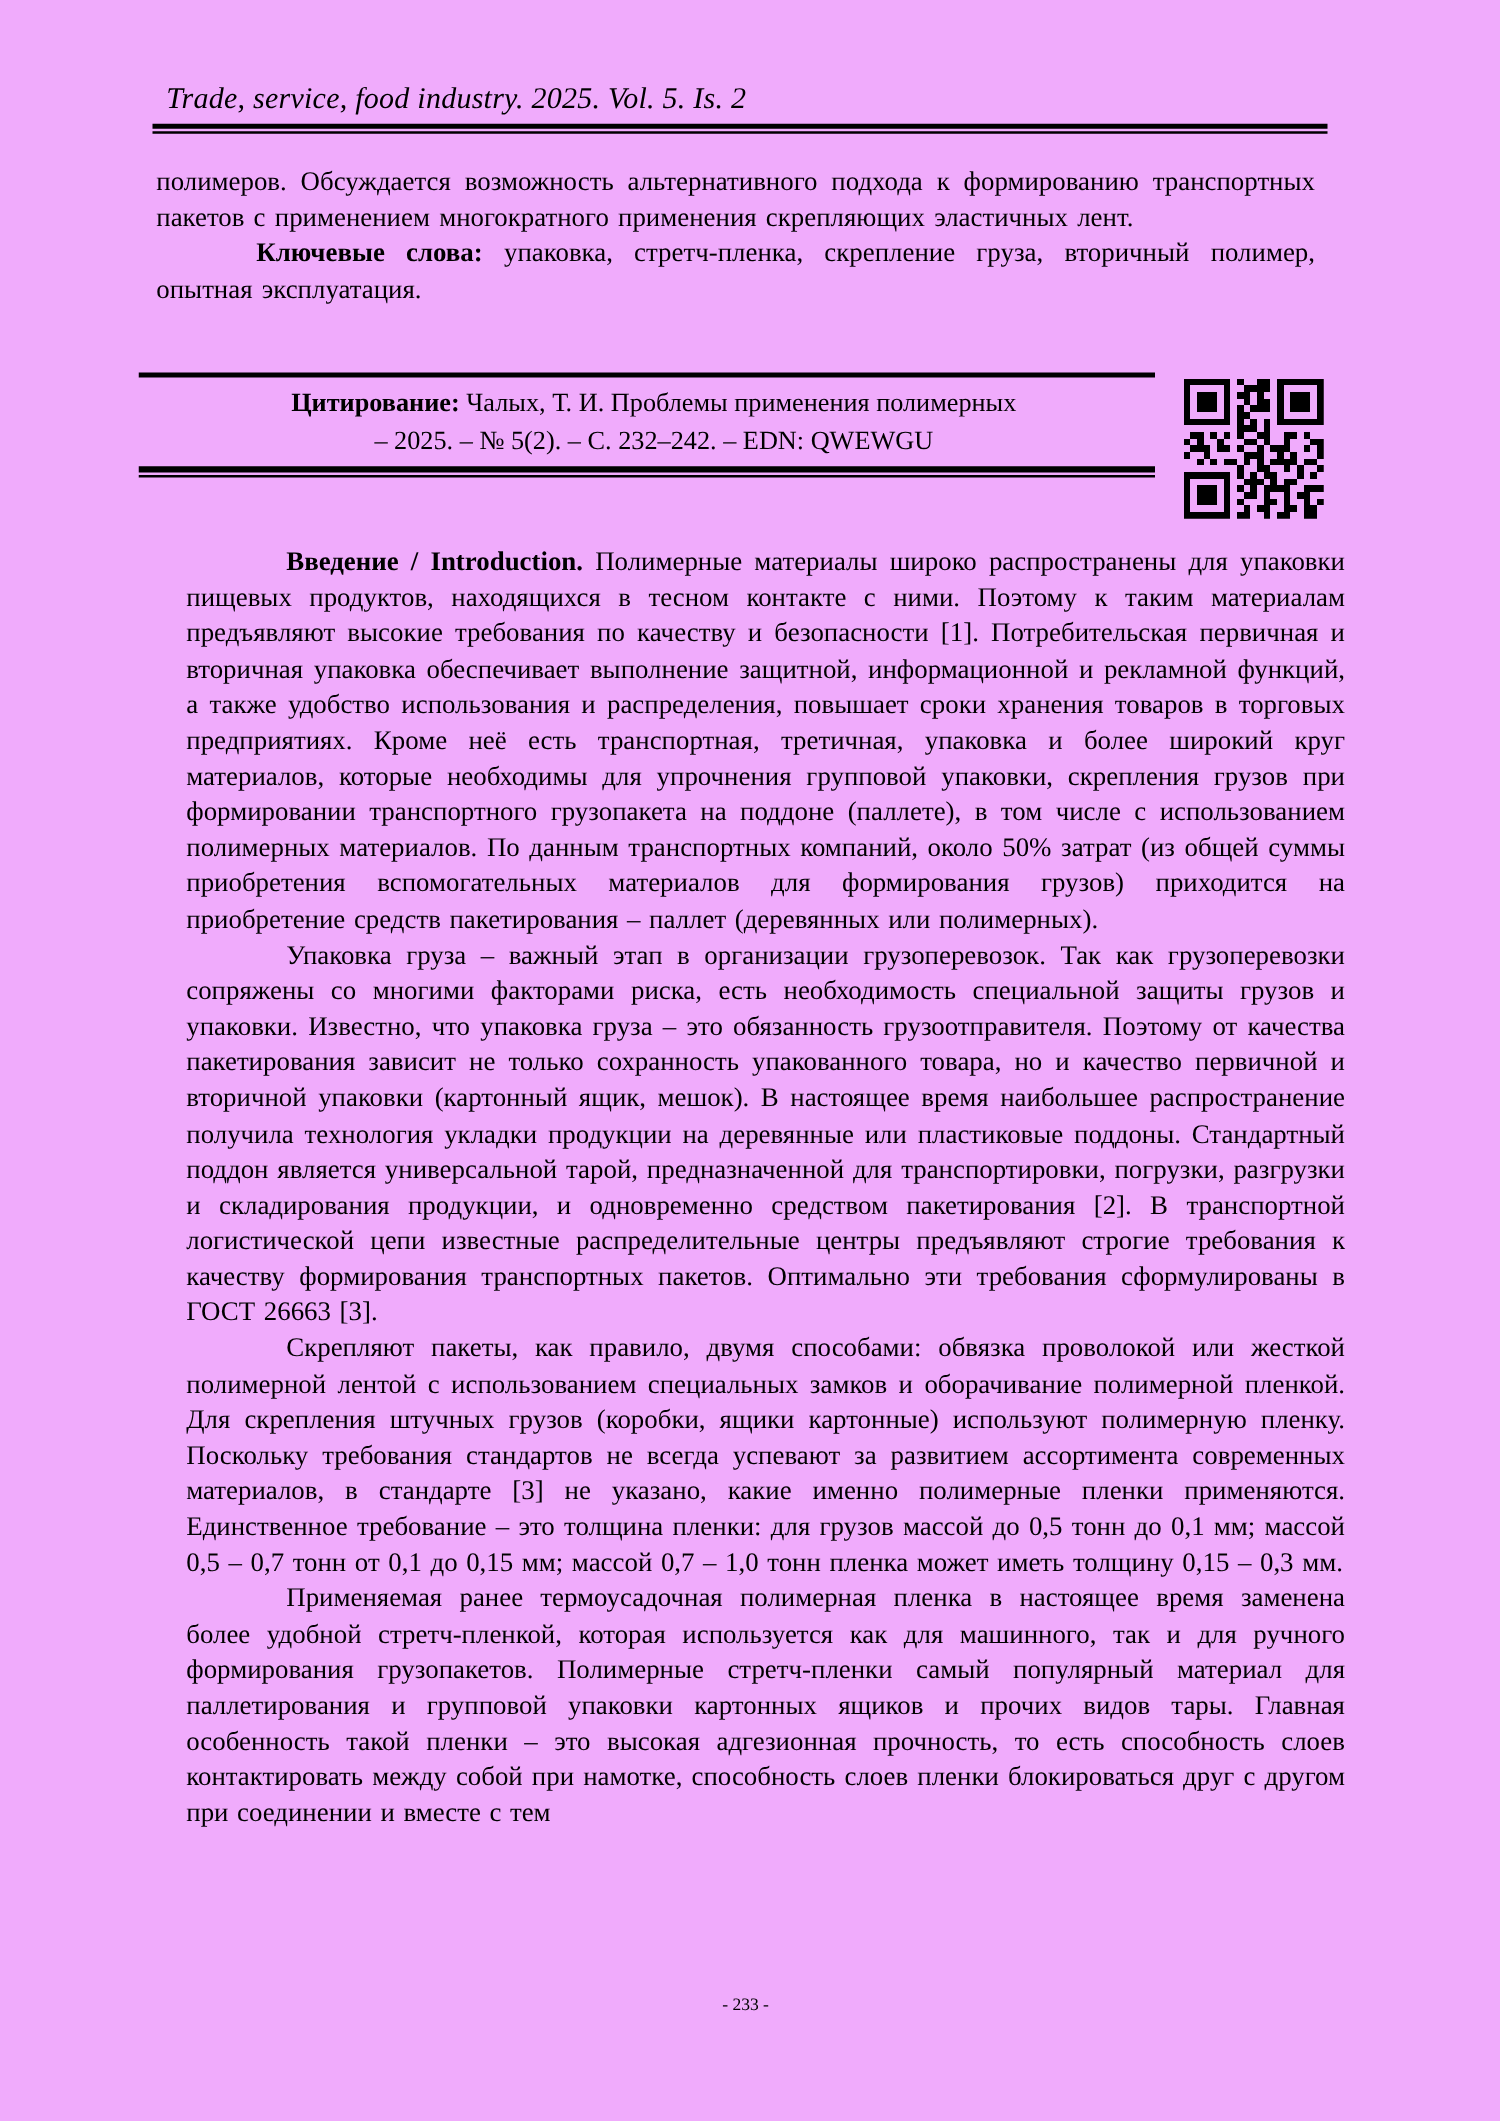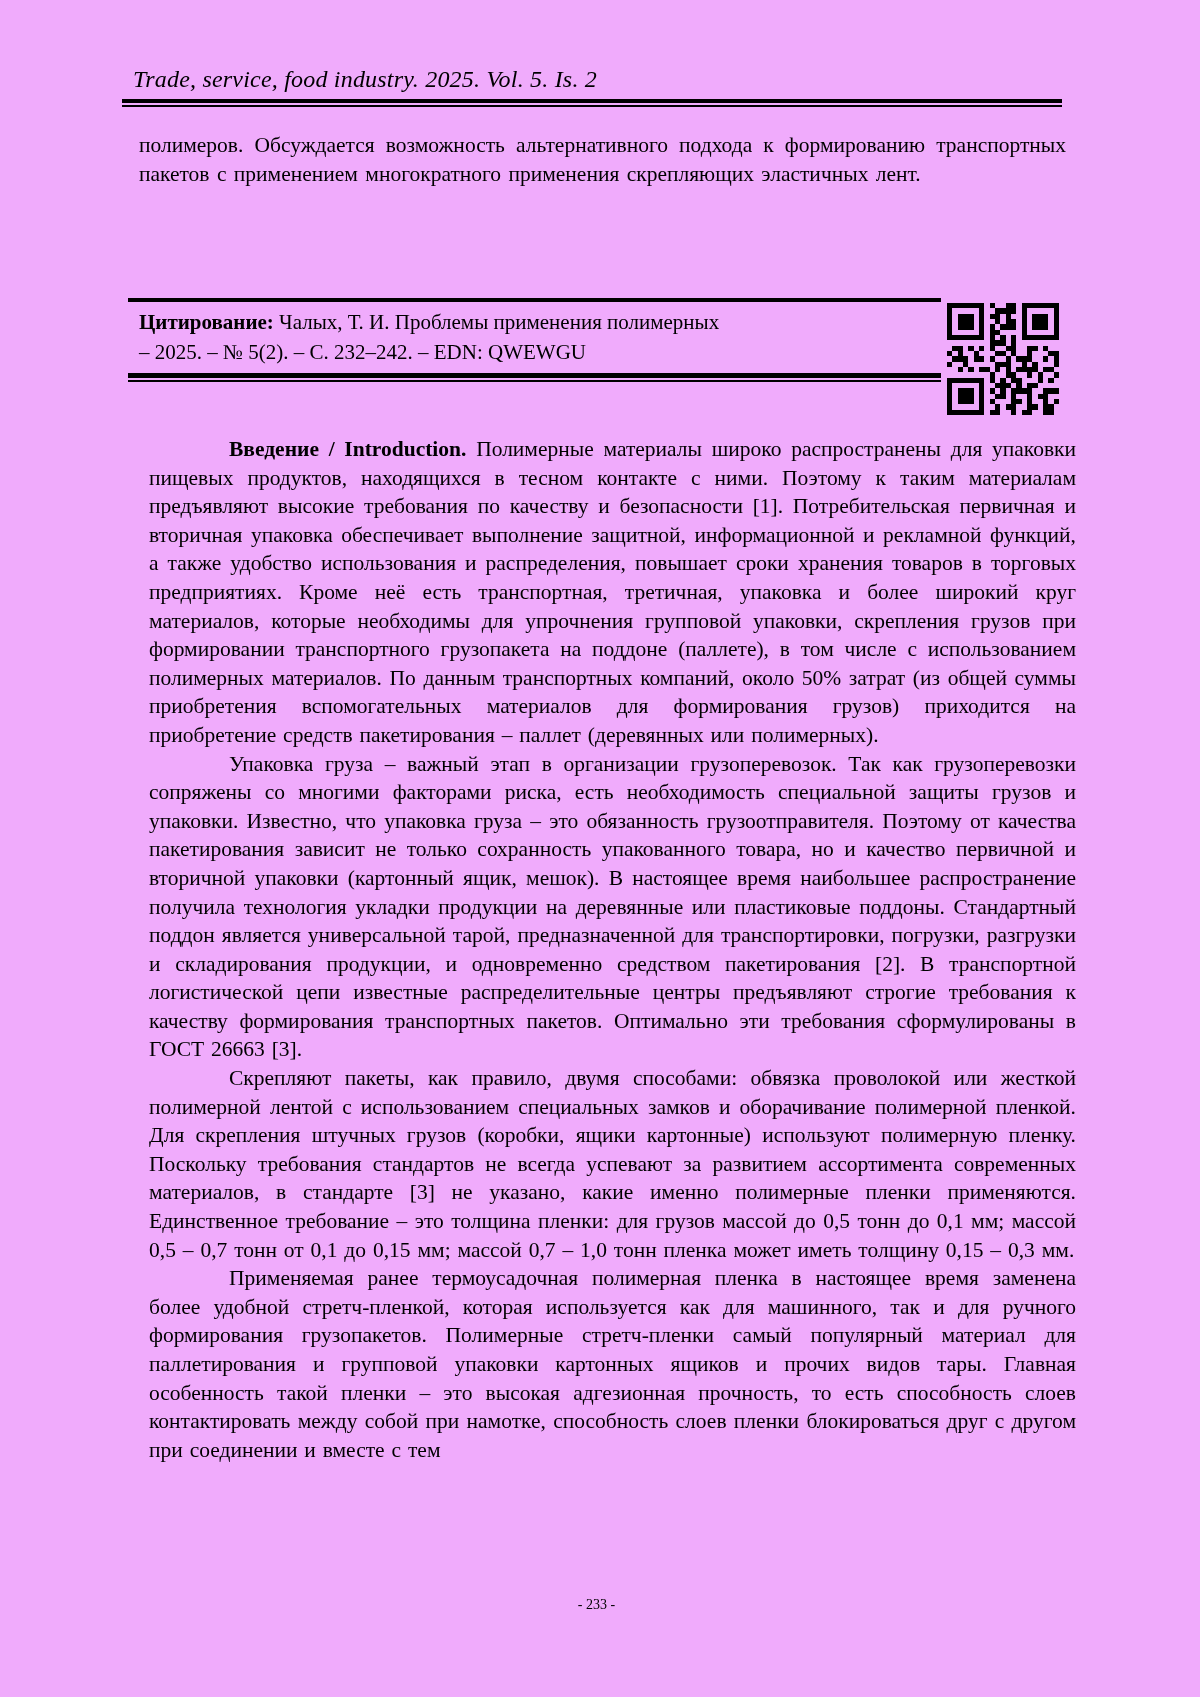--- a/index.html
+++ b/index.html
@@ -36,37 +36,38 @@
     border-top: 4px solid #000;
   }
   .header-rule .thin {
     margin-top: 2px;
     border-top: 2px solid #000;
   }
 
   
   .abstract {
     position: absolute;
-    left: 139px;
+    left: 125px;
     top: 131px;
     width: 927px;
     font-size: 21.5px;
     line-height: 28.6px;
     text-align: justify;
     word-spacing: 2px;
   }
   .abstract p { margin: 0; }
   .abstract p.indented { text-indent: 80px; }
 
   
   .citation-box {
     position: absolute;
-    left: 128px;
+    left: 111px;
     top: 298px;
     width: 813px;
+    text-align: center;
   }
   .citation-rule-top { border-top: 4px solid #000; }
   .citation-text {
     padding: 6px 0 6px 11px;
     font-size: 21px;
     line-height: 29.5px;
   }
   .citation-line { white-space: nowrap; }
   .citation-rule-bottom-thick { border-top: 5px solid #000; }
   .citation-rule-bottom-thin  { margin-top: 2px; border-top: 2px solid #000; }
@@ -112,20 +113,21 @@
 
 <div class="page">
 
   <div class="running-header">Trade, service, food industry. 2025. Vol. 5. Is. 2</div>
   <div class="header-rule">
     <div class="thin"></div>
   </div>
 
   <section class="abstract">
     <p>полимеров. Обсуждается возможность альтернативного подхода к формированию транспортных пакетов с применением многократного применения скрепляющих эластичных лент.</p>
+    <p class="indented"><b class="lead">Ключевые слова:</b><span> упаковка, стретч-пленка, скрепление груза, вторичный полимер, опытная эксплуатация.</span></p>
   </section>
 
   <div class="citation-box">
     <div class="citation-rule-top"></div>
     <div class="citation-text">
       <div class="citation-line"><b class="lead">Цитирование:</b><span> Чалых, Т. И. Проблемы применения полимерных</span></div>
       <div class="citation-line">– 2025. – № 5(2). – С. 232–242. – EDN: QWEWGU</div>
     </div>
     <div class="citation-rule-bottom-thick"></div>
     <div class="citation-rule-bottom-thin"></div>

